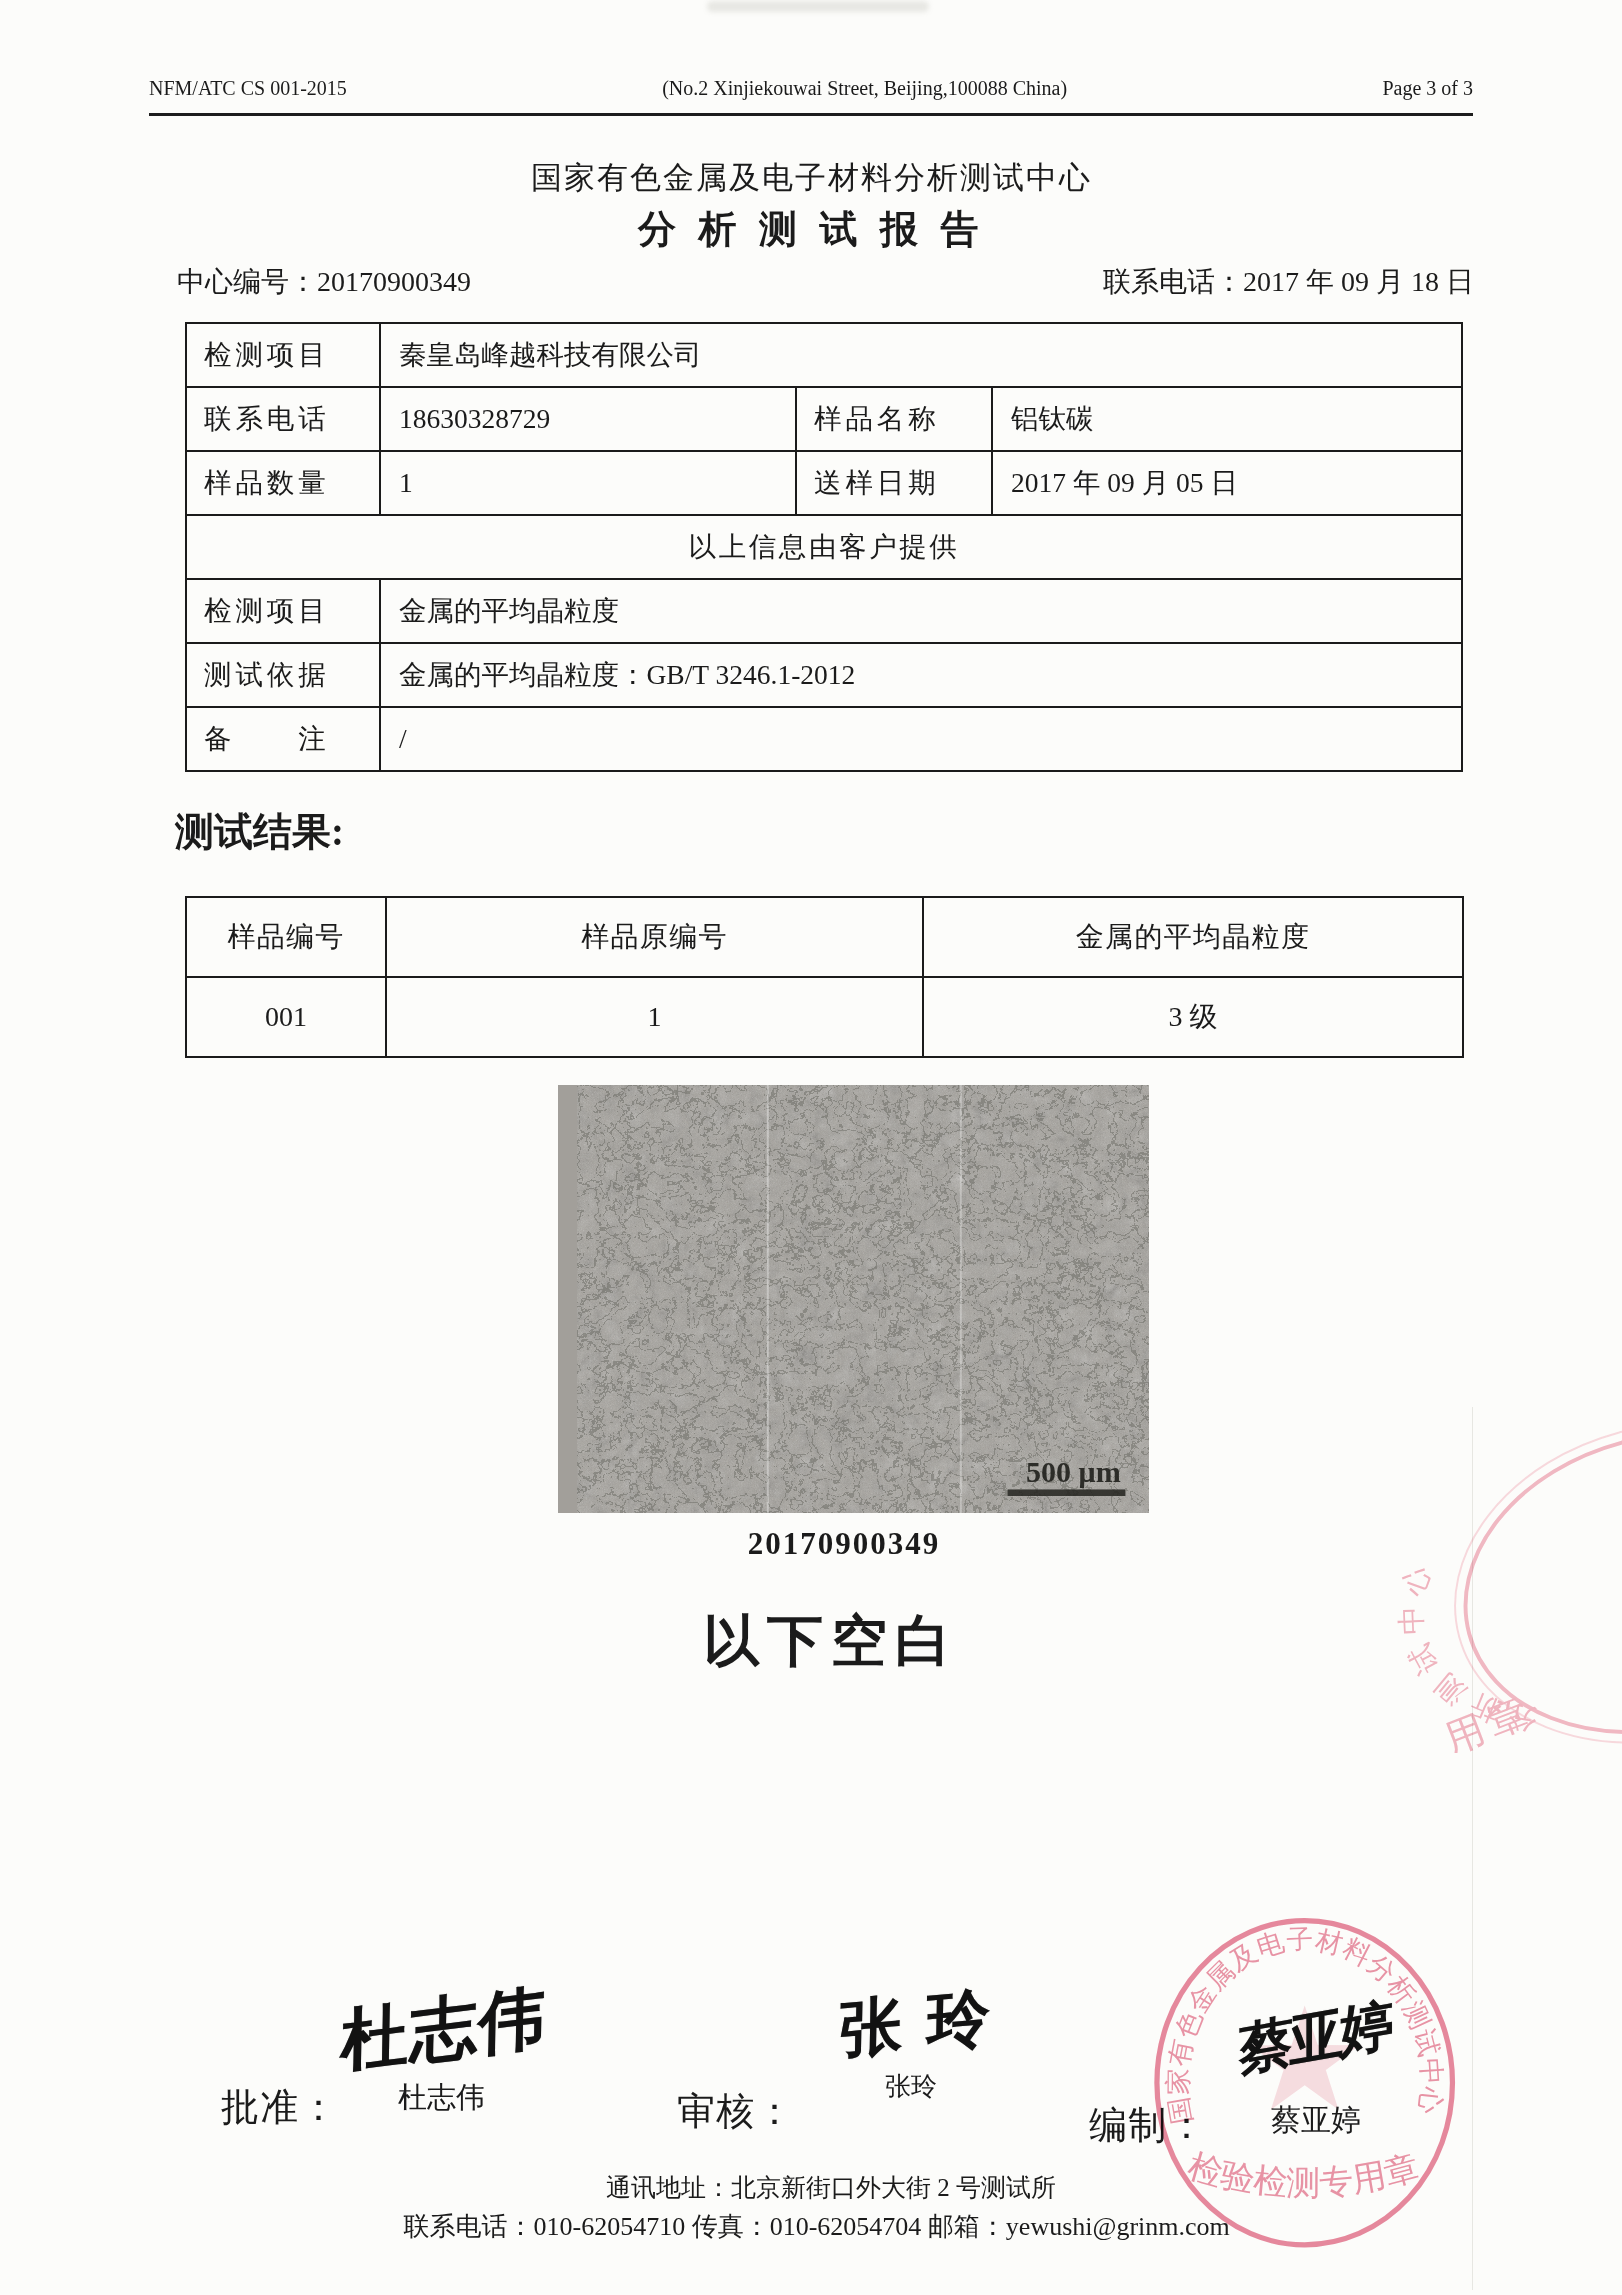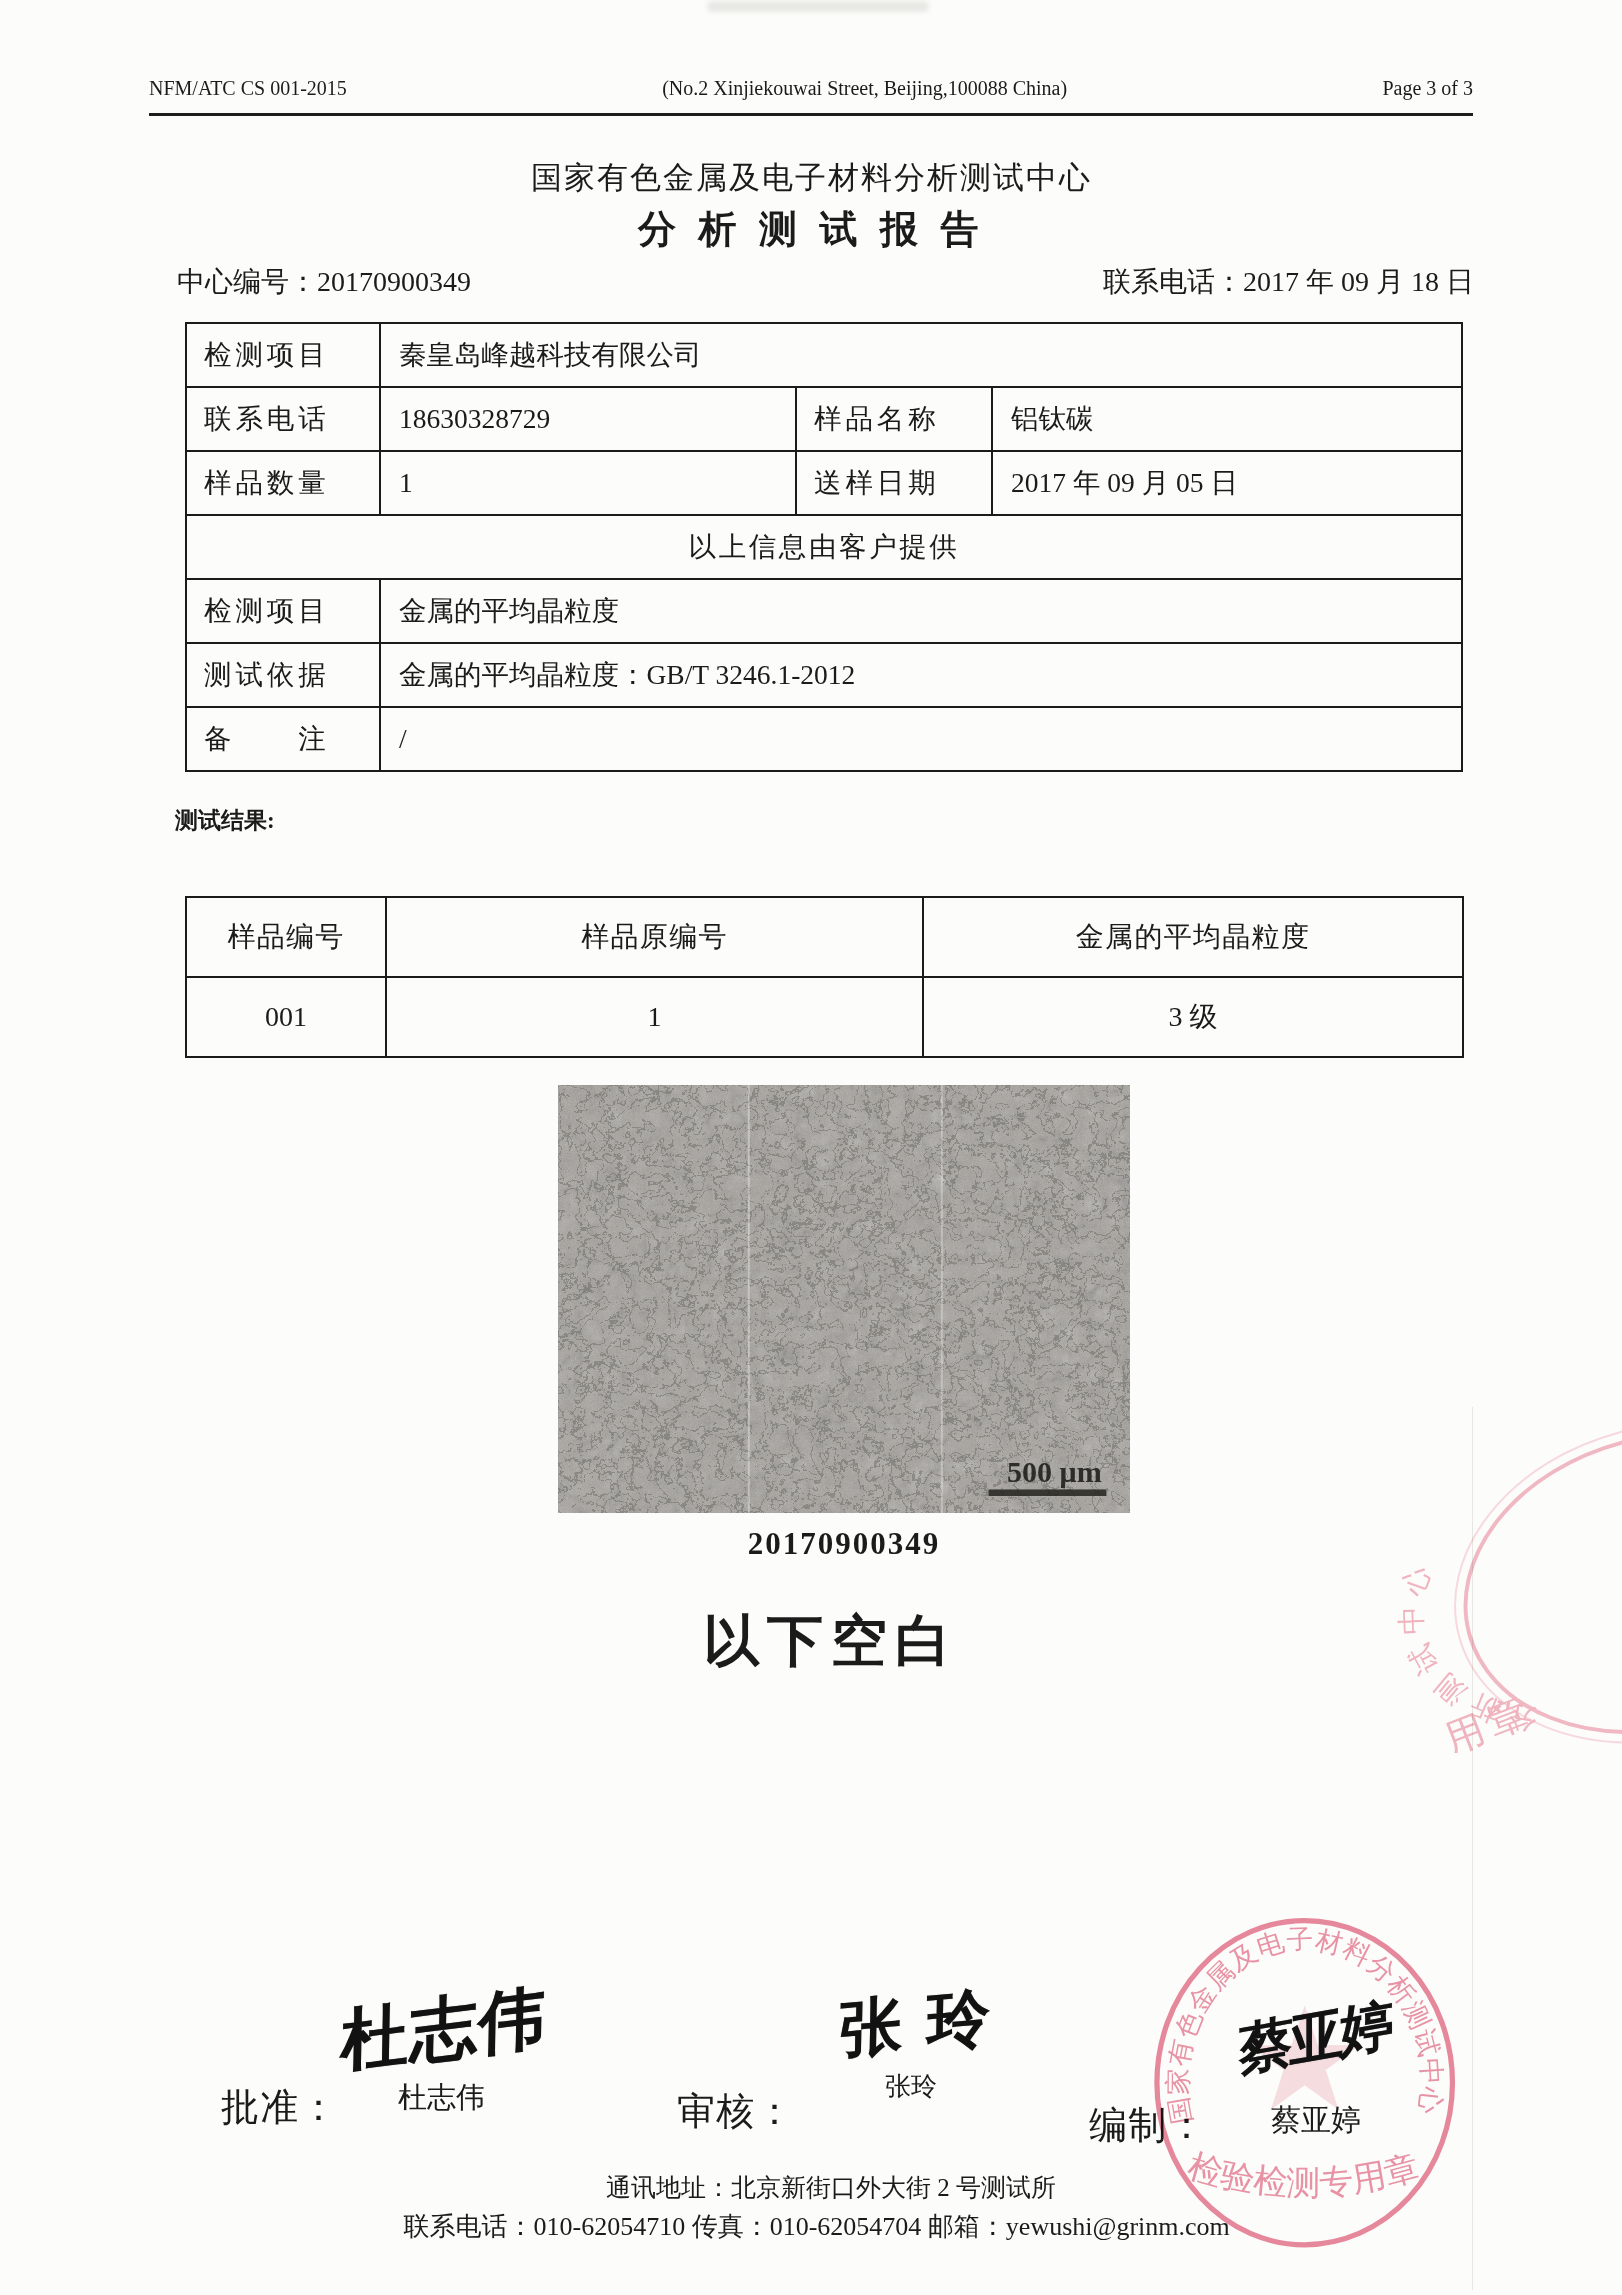--- a/index.html
+++ b/index.html
@@ -36,30 +36,30 @@
   table.info { left:185px; top:322px; width:1276px; border-collapse:collapse;
     table-layout:fixed; font-size:27.5px; }
   table.info, table.info td { border:2px solid #1b1b1b; }
   table.info { border-width:2.6px; }
   table.info tr { height:64px; }
   td.lbl { padding-left:17px; letter-spacing:3.9px; }
   td.val { padding-left:18px;margin-top:32px; }
   td.note-cell { text-align:center; letter-spacing:2.6px; }
 
   
-  .results-heading { left:175px; top:805px; font-size:23px; font-weight:bold; }
+  .results-heading { left:175px; top:805px; font-size:39px; font-weight:bold; }
   table.results { left:185px; top:852px; width:1276px; border-collapse:collapse;
     table-layout:fixed; font-size:28px; text-align:center;margin-top:44px; }
   table.results, table.results td, table.results th { border:2px solid #1b1b1b; }
   table.results { border-width:2.6px; }
   table.results tr { height:80px; }
   table.results th { font-weight:normal; letter-spacing:1.3px; }
 
   
-  .figure { left:558px; top:1085px; width:572px; height:428px; background:#a29f9a; }
+  .figure { left:558px; top:1085px; width:572px; height:428px; background:#a29f9a;padding-left:19px; }
   .figure svg { display:block; }
   .figure-caption { left:558px; top:1526px; width:572px; text-align:center;
     font-size:31px; font-weight:bold; letter-spacing:2px; }
 
   .blank-note { left:0; right:0; top:1604px; text-align:center;
     font-size:56px; font-weight:bold; letter-spacing:7.9px; text-indent:39px; }
 
   
   .sig-label { font-size:38px; letter-spacing:1.3px; }
   .hand { font-weight:bold; color:#121212; white-space:nowrap;

